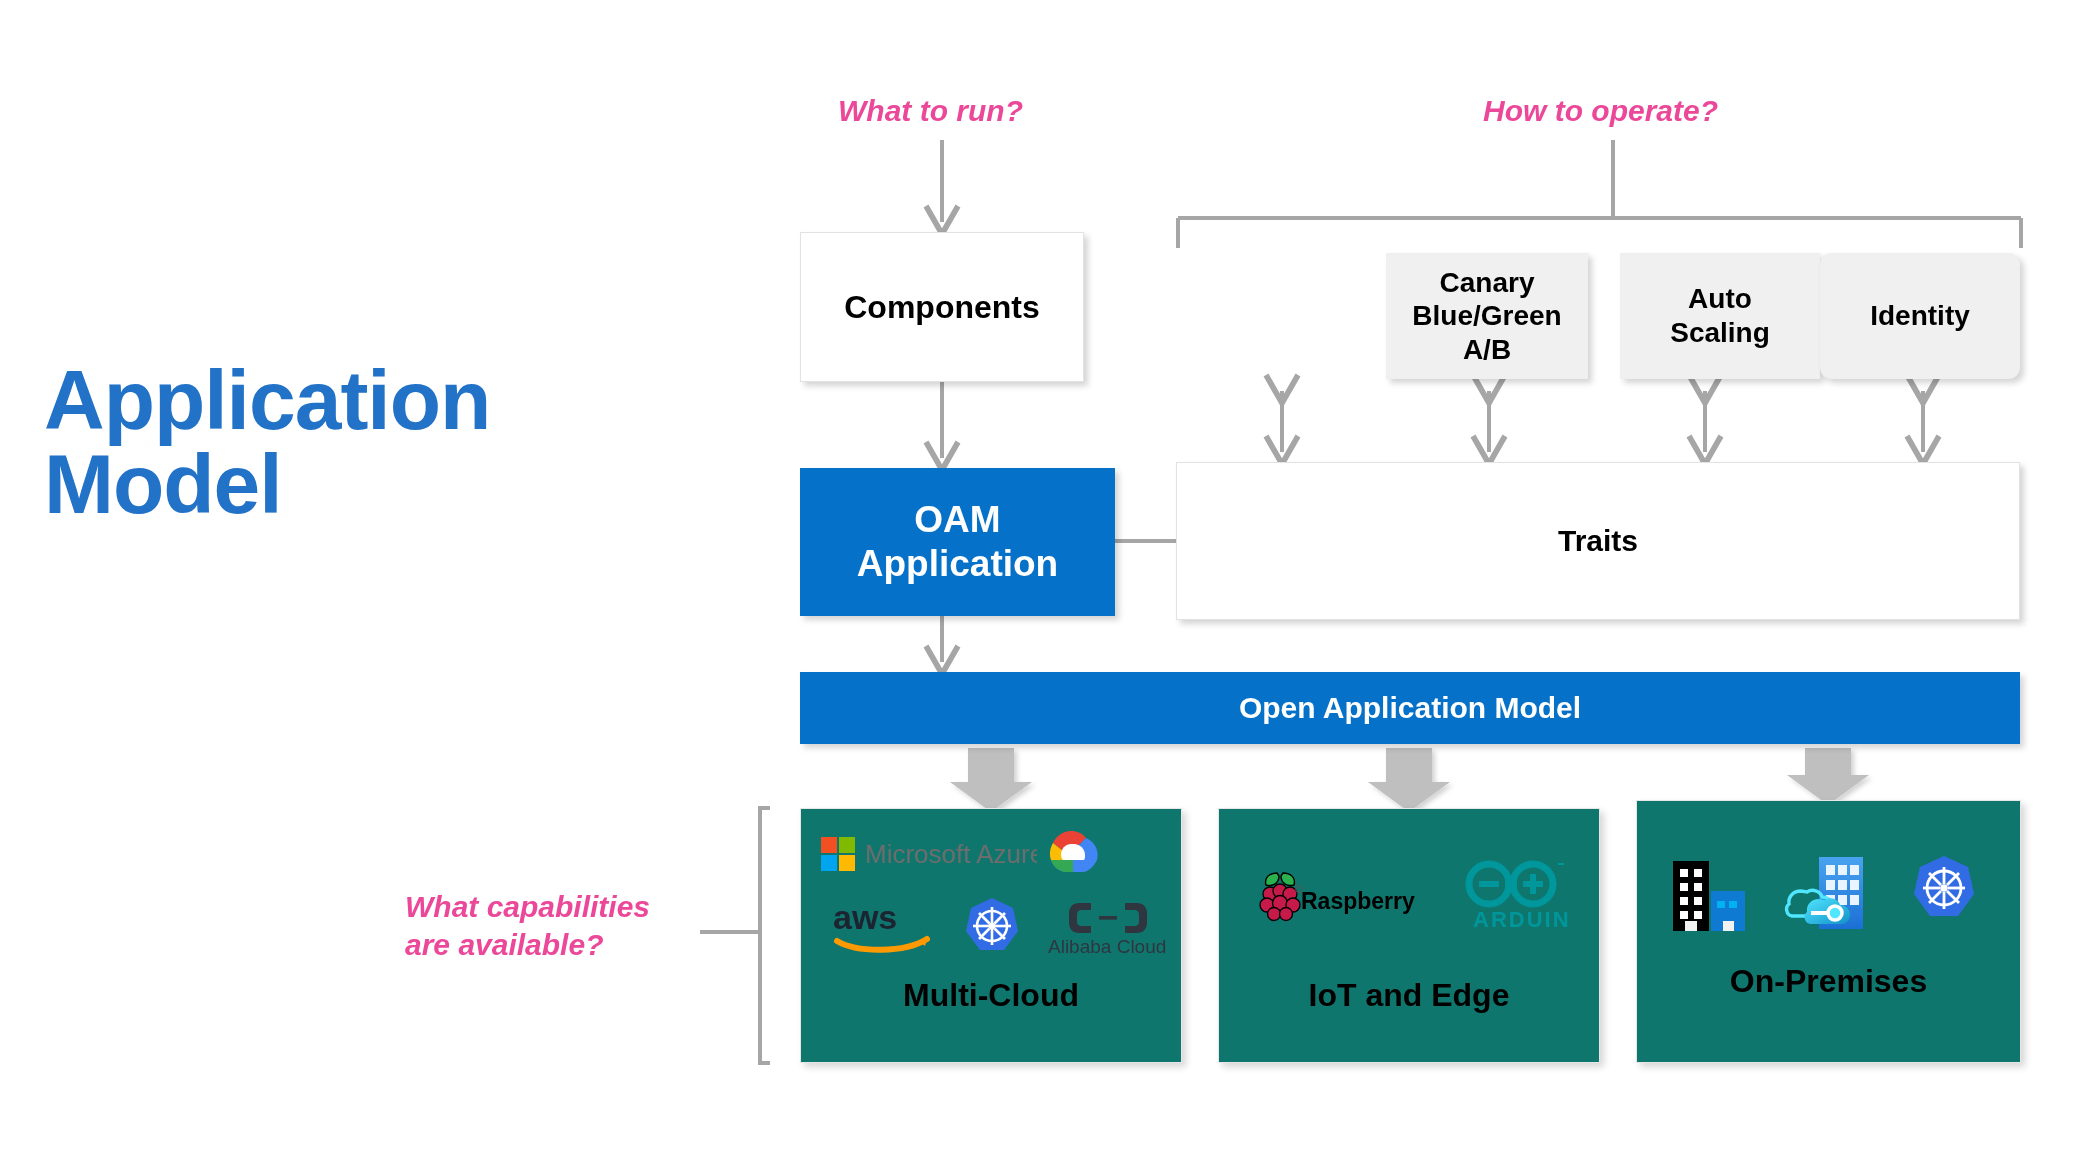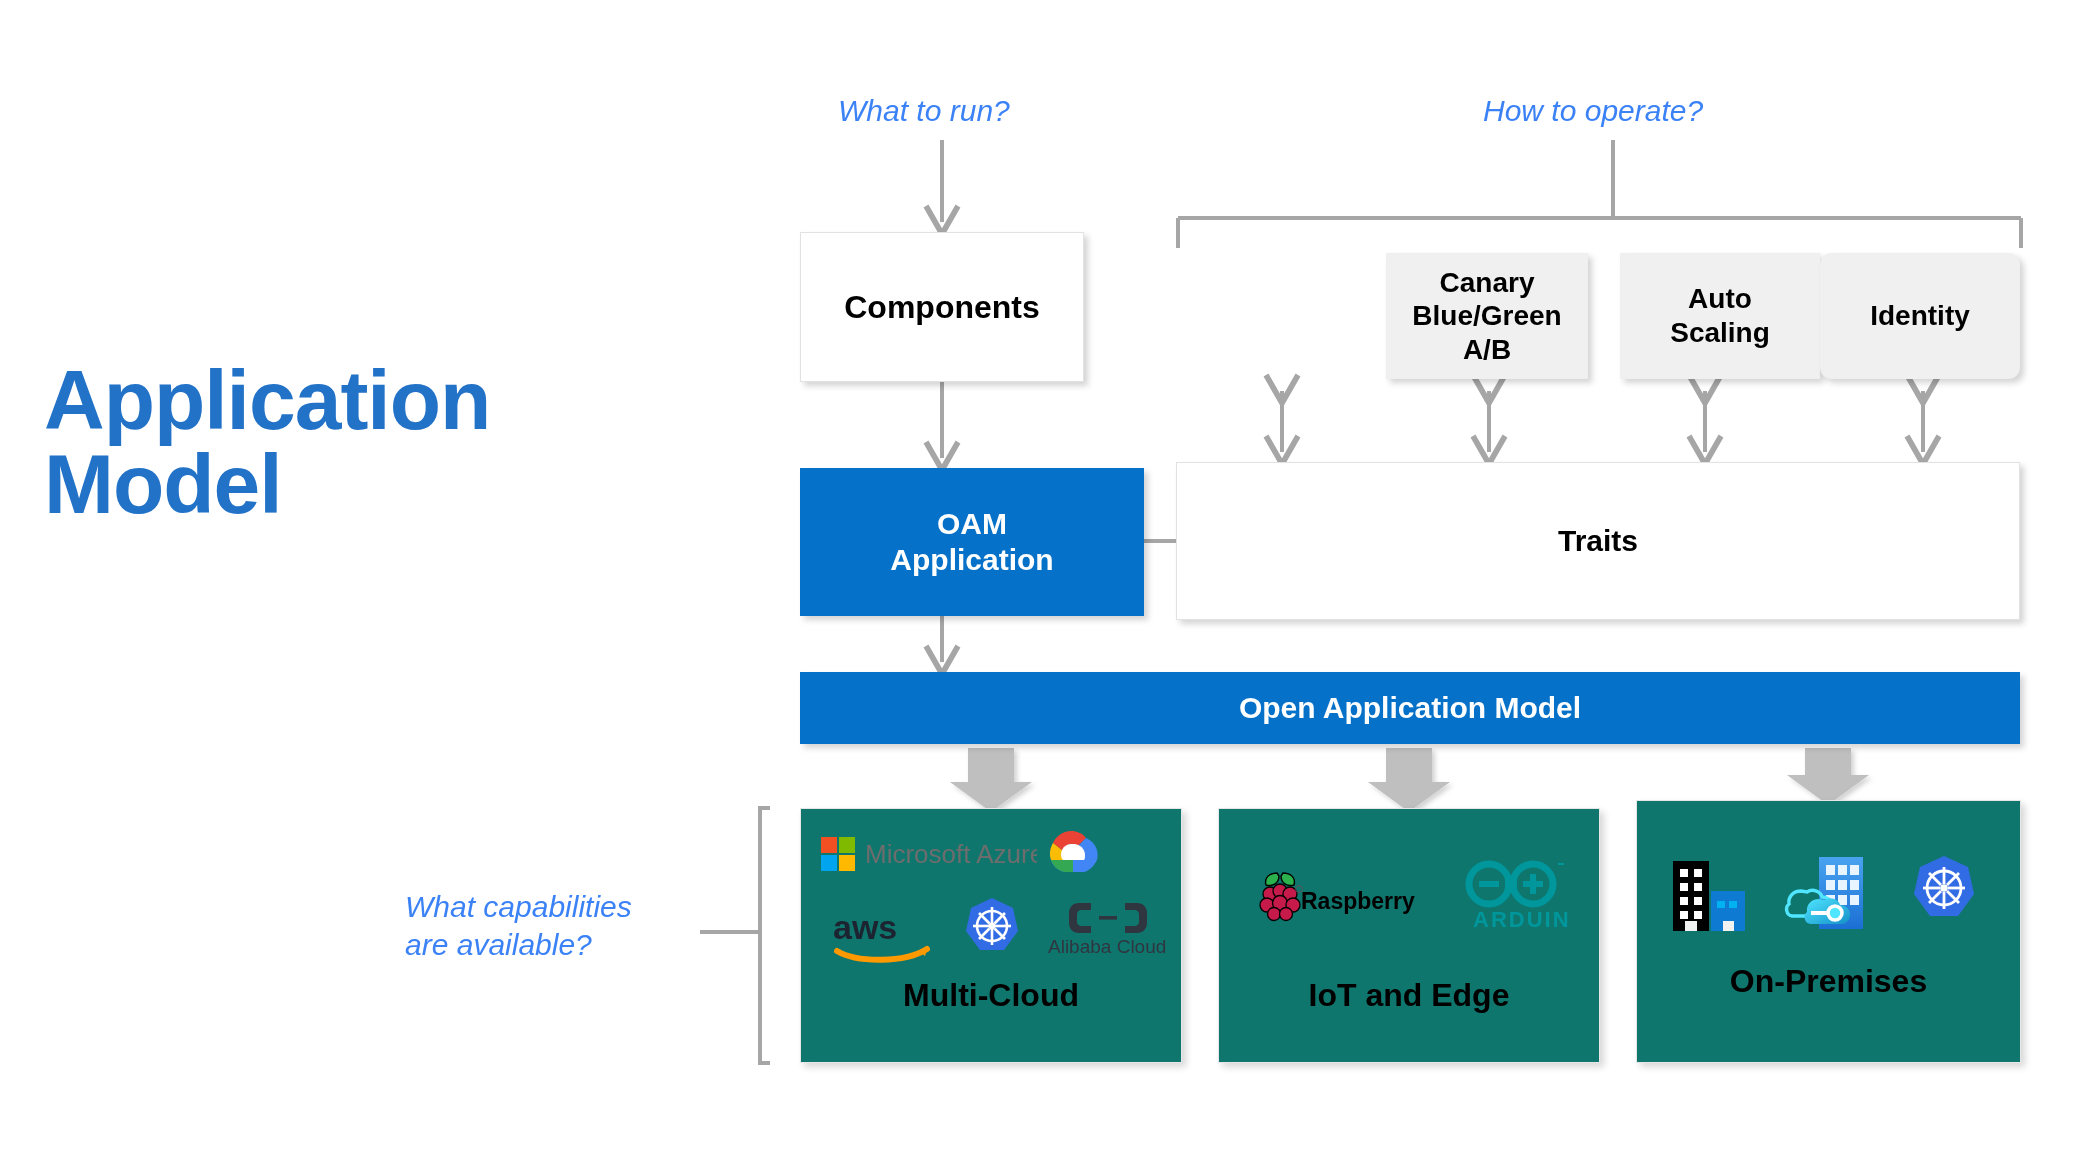--- a/index.html
+++ b/index.html
@@ -12,21 +12,21 @@
     position:absolute;left:44px;top:358px;width:520px;
     font-family:"Liberation Sans",sans-serif;
     font-size:84px;line-height:1.0;font-weight:bold;color:#2272c8;
     letter-spacing:-1px;
   }
   .title .ln{display:block;}
 
   
   .qlabel{
     position:absolute;
-    font-style:italic;font-weight:normal;color:#3b82f6;
+    font-style:italic;font-weight:bold;color:#ec4899;
     font-family:"Liberation Sans",sans-serif;
     font-size:30px;line-height:1.28;white-space:pre-line;
   }
   #q-what-to-run{left:838px;top:92px;}
   #q-how-to-operate{left:1483px;top:92px;}
   #q-capabilities{left:405px;top:888px;text-align:left;}
 
   
   .box{
     position:absolute;box-sizing:border-box;
@@ -37,21 +37,21 @@
   }
   .box-white{background:#ffffff;border:1px solid #e2e2e2;}
   .box-grey{background:#f0f0f0;border:1px solid #efefef;}
   .box-blue{background:#0571c8;color:#ffffff;border:none;}
 
   #box-components{left:800px;top:232px;width:284px;height:150px;font-size:32px;}
   #box-traffic{left:1178px;top:253px;width:193px;height:126px;font-size:28px;line-height:1.2;}
   #box-canary{left:1386px;top:253px;width:202px;height:126px;font-size:28px;line-height:1.2;}
   #box-autoscaling{left:1620px;top:253px;width:200px;height:126px;font-size:28px;line-height:1.2;}
   #box-identity{left:1820px;top:253px;width:200px;height:126px;font-size:28px;line-height:1.2;border-radius:11px;}
-  #box-oam-app{left:800px;top:468px;width:344px;height:148px;font-size:30px;line-height:1.2;}
+  #box-oam-app{left:800px;top:468px;width:315px;height:148px;font-size:37px;line-height:1.2;}
   #box-traits{left:1176px;top:462px;width:844px;height:158px;font-size:30px;}
   #bar-oam{left:800px;top:672px;width:1220px;height:72px;font-size:30px;background:#0571c8;color:#fff;box-shadow:4px 4px 6px rgba(0,0,0,0.17);}
 
   
   .card{
     position:absolute;box-sizing:border-box;background:#0f766e;
     border:1px solid #e6e6e6;box-shadow:4px 4px 7px rgba(0,0,0,0.16);
   }
   #card-multicloud{left:800px;top:808px;width:382px;height:255px;}
   #card-iot{left:1218px;top:808px;width:382px;height:255px;}
@@ -157,21 +157,21 @@
       <svg viewBox="0 0 60 50" width="60" height="50" xmlns="http://www.w3.org/2000/svg">
         <path d="M30 4 C22 4 15 9 12 16 L22 24 C24 19 27 17 30 17 C33 17 35 18 37 19 L45 11 C41 6 36 4 30 4 Z" fill="#ea4335"></path>
         <path d="M45 11 L37 19 C41 22 43 27 43 31 L43 33 L56 33 C58 26 56 16 45 11 Z" fill="#4285f4"></path>
         <path d="M12 16 C9 21 8 27 10 33 L24 33 C22 30 21 27 22 24 Z" fill="#fbbc05"></path>
         <path d="M10 33 C12 39 17 44 24 45 L43 45 C48 44 53 39 56 33 L10 33 Z" fill="#4285f4"></path>
         <path d="M10 33 C12 39 17 44 24 45 L32 45 L32 33 Z" fill="#34a853"></path>
         <path d="M30 17 C24 17 20 22 20 28 C20 30 21 32 22 33 L43 33 C44 32 44 30 44 28 C44 22 39 17 33 17 Z" fill="#ffffff"></path>
       </svg>
     </div>
 
-    <div class="logo" style="left:30px;top:100px;width:106px;height:56px;">
+    <div class="logo" style="left:30px;top:90px;width:106px;height:56px;">
       <svg viewBox="0 0 106 56" width="106" height="56" xmlns="http://www.w3.org/2000/svg">
         <text x="2" y="30" font-family="Liberation Sans, sans-serif" font-size="34" font-weight="bold" fill="#1b2430">aws</text>
         <path d="M6 42 C26 54 74 54 96 40" stroke="#ff9900" stroke-width="6" fill="none" stroke-linecap="round"></path>
         <path d="M96 40 L88 42 L94 47 Z" fill="#ff9900"></path>
       </svg>
     </div>
 
     <div class="logo" style="left:160px;top:86px;width:62px;height:62px;">
       <svg viewBox="0 0 62 62" width="62" height="62" xmlns="http://www.w3.org/2000/svg">
         <polygon points="31,3 52,13 57,36 43,55 19,55 5,36 10,13" fill="#326ce5"></polygon>

